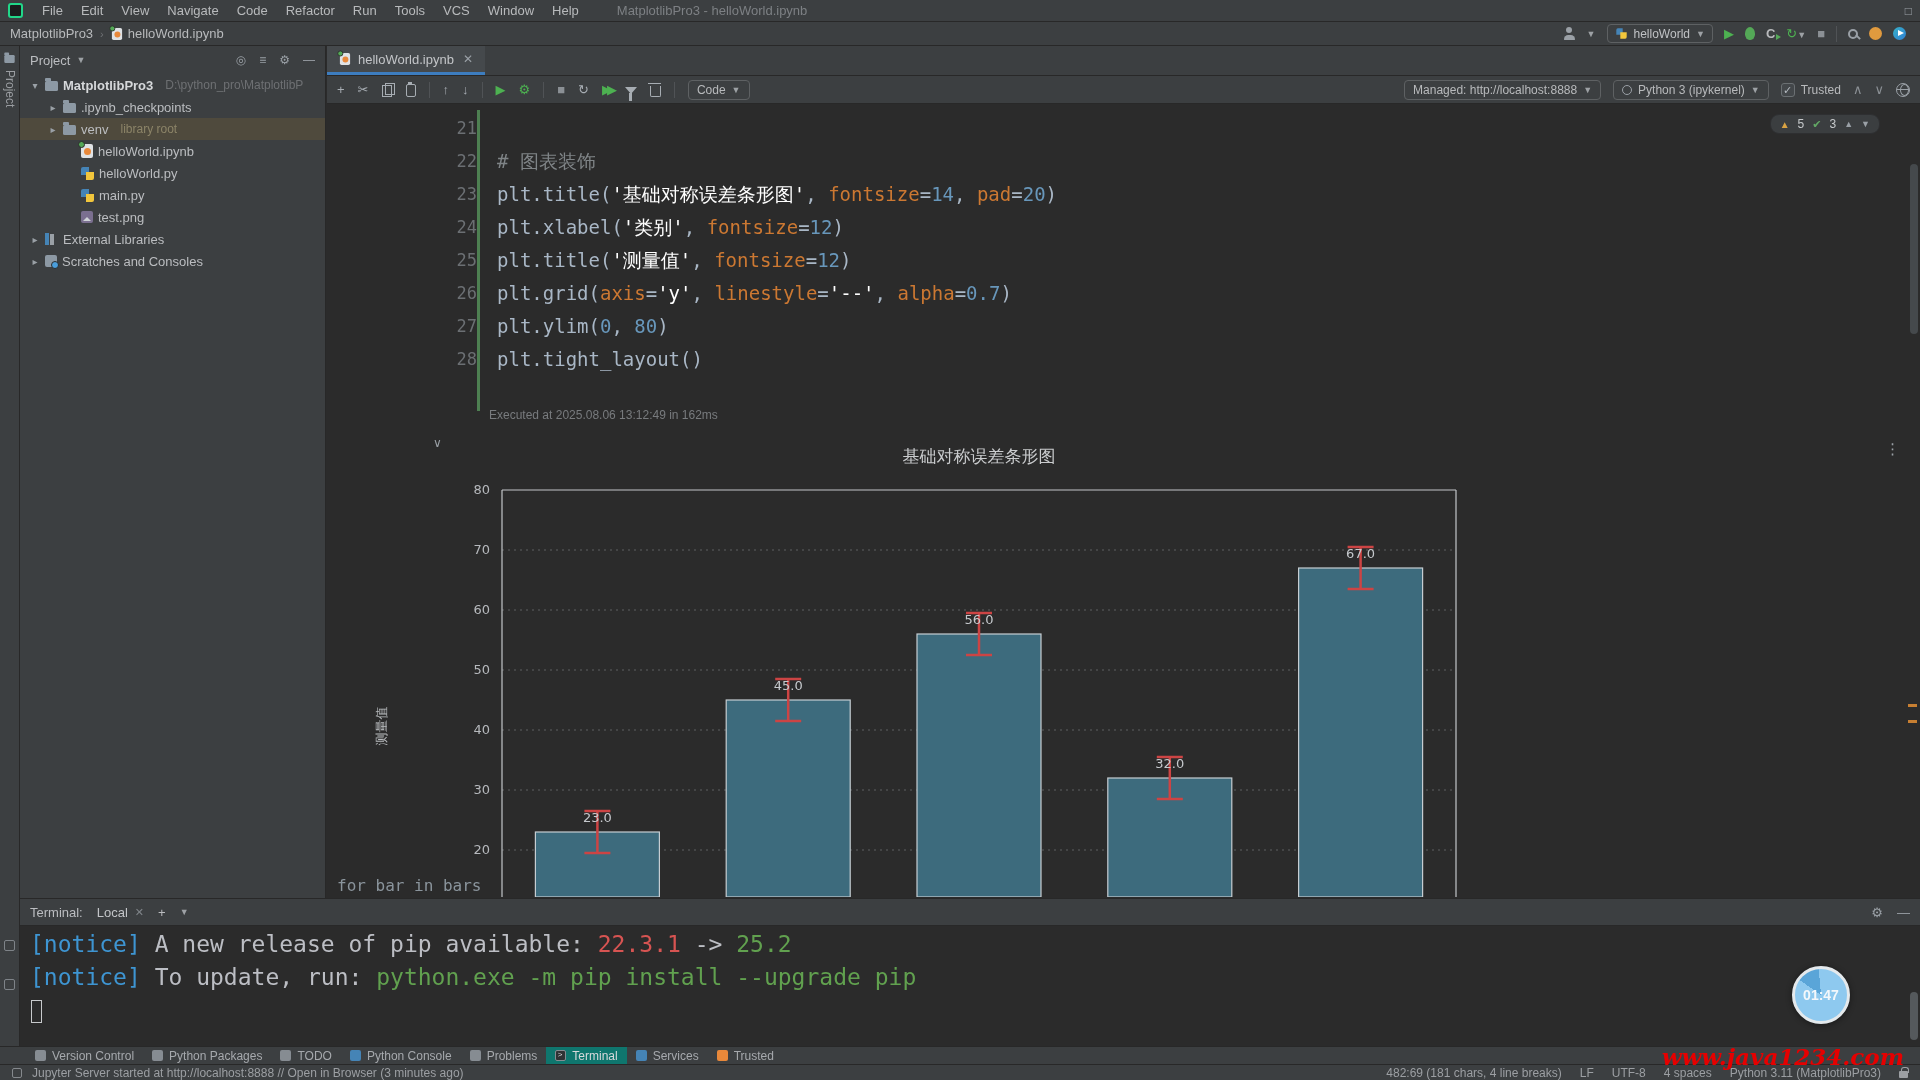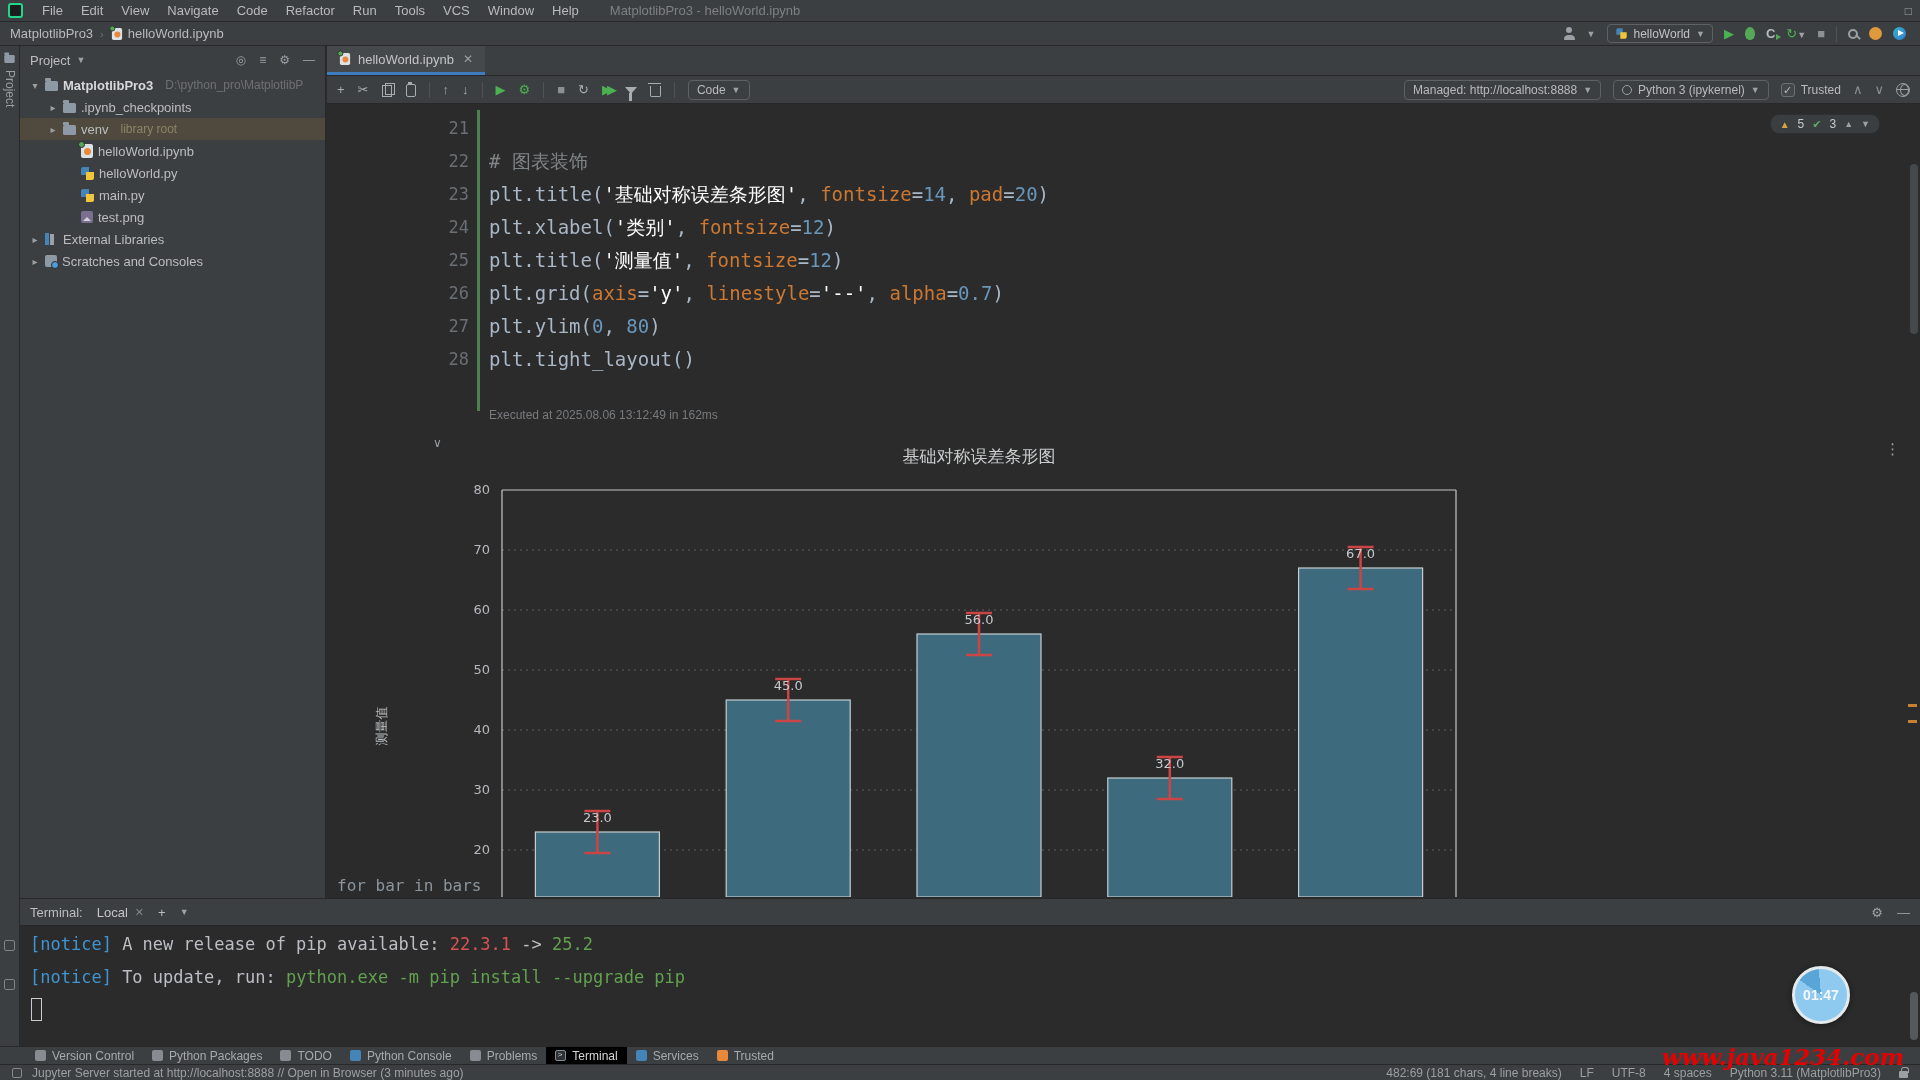--- a/index.html
+++ b/index.html
@@ -5,21 +5,21 @@
   *{margin:0;padding:0;box-sizing:border-box}
   html,body{width:1920px;height:1080px;overflow:hidden;background:#2b2b2b;
     font-family:"Liberation Sans",sans-serif;color:#bbbdc0;-webkit-user-select:none}
   .app{position:relative;width:1920px;height:1080px;background:#2b2b2b;overflow:hidden}
 
   
   .menubar{position:absolute;top:0;left:0;right:0;height:22px;background:#3c3f41;
     border-bottom:1px solid #282828;display:flex;align-items:center;padding:0 8px;font-size:13px}
   .logo{width:15px;height:15px;border-radius:3px;border:2px solid #21d789;background:#1b1d1e;margin-right:10px;flex:none}
   .menu-item{padding:0 9px;color:#b8babc;cursor:default}
-  .win-title{color:#7d8084;margin-left:22px;white-space:nowrap}
+  .win-title{color:#7d8084;margin-left:29px;white-space:nowrap}
   .win-btn{margin-left:auto;color:#9aa0a6;font-size:12px}
 
   .toolbar2{position:absolute;top:22px;left:0;right:0;height:24px;background:#3c3f41;
     border-bottom:1px solid #282828;display:flex;align-items:center;padding:0 10px;font-size:13px}
   .crumb{color:#b8babc}
   .crumb-sep{color:#6f7275;margin:0 7px;font-size:11px}
   .tb-right{margin-left:auto;display:flex;align-items:center;gap:11px;padding-right:4px}
   .caret{color:#9da1a5;font-size:9px}
   .run-config{display:flex;align-items:center;gap:6px;border:1px solid #5e6163;border-radius:4px;height:19px;padding:0 7px;font-size:12px;color:#c0c2c5}
   .g{color:#4db151}.gr{color:#8b9095}
@@ -100,21 +100,21 @@
   .code-box,.sel-box{display:flex;align-items:center;gap:6px;border:1px solid #5e6163;border-radius:4px;
     height:20px;padding:0 8px;font-size:12px;color:#b8babc;white-space:nowrap}
   .nb-right{margin-left:auto;display:flex;gap:12px;align-items:center;font-size:12px}
   .kcirc{width:10px;height:10px;border:1.5px solid #9aa0a6;border-radius:50%}
   .checkbox{width:14px;height:14px;border:1px solid #6b7073;border-radius:3px;background:#43474a;
     color:#b6bcc2;font-size:11px;line-height:13px;text-align:center;flex:none}
   .trusted{display:flex;gap:6px;align-items:center;color:#b8babc}
 
   .editor-body{position:relative;height:793px;background:#2b2b2b;overflow:hidden;
     font-family:"DejaVu Sans Mono",monospace}
-  .code-lines{position:absolute;top:8px;left:0;right:0}
+  .code-lines{position:absolute;top:8px;left:8px;right:0}
   .code-line{height:33px;line-height:33px;font-size:19px;white-space:pre;display:flex}
   .ln{flex:0 0 142px;text-align:right;color:#6b6f73;font-size:17px}
   .ct{padding-left:20px;color:#a9b7c6}
   .t-p{color:#a9b7c6}.t-c{color:#7f8487}.t-s{color:#ffffff}.t-k{color:#cc7832}.t-n{color:#6897bb}
   .green-bar{position:absolute;left:150px;top:6px;width:3px;height:301px;background:#4e8052}
   .executed{position:absolute;left:162px;top:304px;font-size:12px;color:#787b7e;font-family:"Liberation Sans",sans-serif}
   .out-chev{position:absolute;left:106px;top:332px;color:#9aa0a6;font-size:12px;font-family:"Liberation Sans",sans-serif}
   .out-kebab{position:absolute;right:20px;top:336px;color:#9aa0a6;font-size:15px}
   .chart-wrap{position:absolute;left:5px;top:322px;width:1585px;height:471px}
   .partial{position:absolute;left:10px;top:772px;font-size:16px;color:#8a949c}
@@ -127,31 +127,31 @@
   .scroll-mark{position:absolute;right:3px;width:9px;height:3px;background:#c77f32}
   .ed-thumb{position:absolute;right:2px;top:60px;width:8px;height:170px;background:#45494c;border-radius:4px}
 
   
   .terminal{position:absolute;top:898px;left:20px;right:0;height:148px;background:#2b2b2b}
   .t-head{height:28px;background:#3c3f41;border-top:1px solid #282828;border-bottom:1px solid #282828;
     display:flex;align-items:center;gap:14px;padding:0 10px;font-size:13px;color:#bbbdc0}
   .t-tab{display:flex;gap:7px;align-items:center;color:#c3c5c8}
   .t-tab .x{color:#80858a;font-size:11px}
   .t-head-right{margin-left:auto;display:flex;gap:14px;color:#9aa0a6;align-items:center}
-  .t-body{padding:2px 0 0 10px;font-family:"DejaVu Sans Mono",monospace;font-size:17px}
+  .t-body{padding:2px 0 0 10px;font-family:"DejaVu Sans Mono",monospace;font-size:23px}
   .t-line{height:33px;line-height:33px;white-space:pre}
   .tk-b{color:#3e95d2}.tk-r{color:#d75452}.tk-g{color:#61a14f}.tk-p{color:#bcbec4}
   .cursor{display:inline-block;width:11px;height:23px;border:1.5px solid #c8cacc;vertical-align:-5px;margin-left:1px}
   .t-thumb{position:absolute;right:2px;bottom:6px;width:8px;height:48px;background:#55595c;border-radius:4px}
 
   
   .twbar{position:absolute;top:1046px;left:0;right:0;height:18px;background:#3c3f41;border-top:1px solid #282828;
     display:flex;align-items:center;padding-left:26px;font-size:12px;color:#a6a9ad}
   .tw-item{display:flex;align-items:center;gap:6px;padding:0 9px;height:100%;white-space:nowrap;cursor:default}
-  .tw-item.active{background:#000000;color:#d7d9db}
+  .tw-item.active{background:#0f766e;color:#d7d9db}
   .tw-ic{width:11px;height:11px;border-radius:2px;background:#868c92;flex:none;position:relative}
   .tw-ic.pycon,.tw-ic.svc{background:#4584b6}
   .tw-ic.jup{background:#e8883a}
   .tw-ic.term{background:#2f3234;border:1px solid #868c92}
   .tw-ic.term::before{content:'>';position:absolute;left:1.5px;top:-1px;font-size:8px;color:#d7d9db}
 
   .statusbar{position:absolute;top:1064px;left:0;right:0;height:16px;background:#3c3f41;border-top:1px solid #282828;
     display:flex;align-items:center;font-size:12px;color:#9c9fa3;padding:0 12px;gap:10px}
   .sb-ic{width:10px;height:10px;border:1.5px solid #85898d;border-radius:2px;flex:none}
   .sb-right{margin-left:auto;display:flex;gap:18px;align-items:center;white-space:nowrap}

